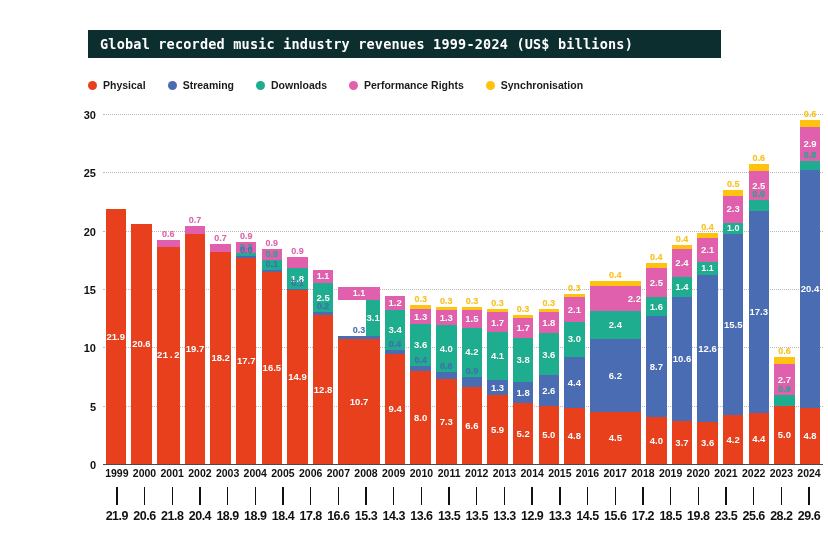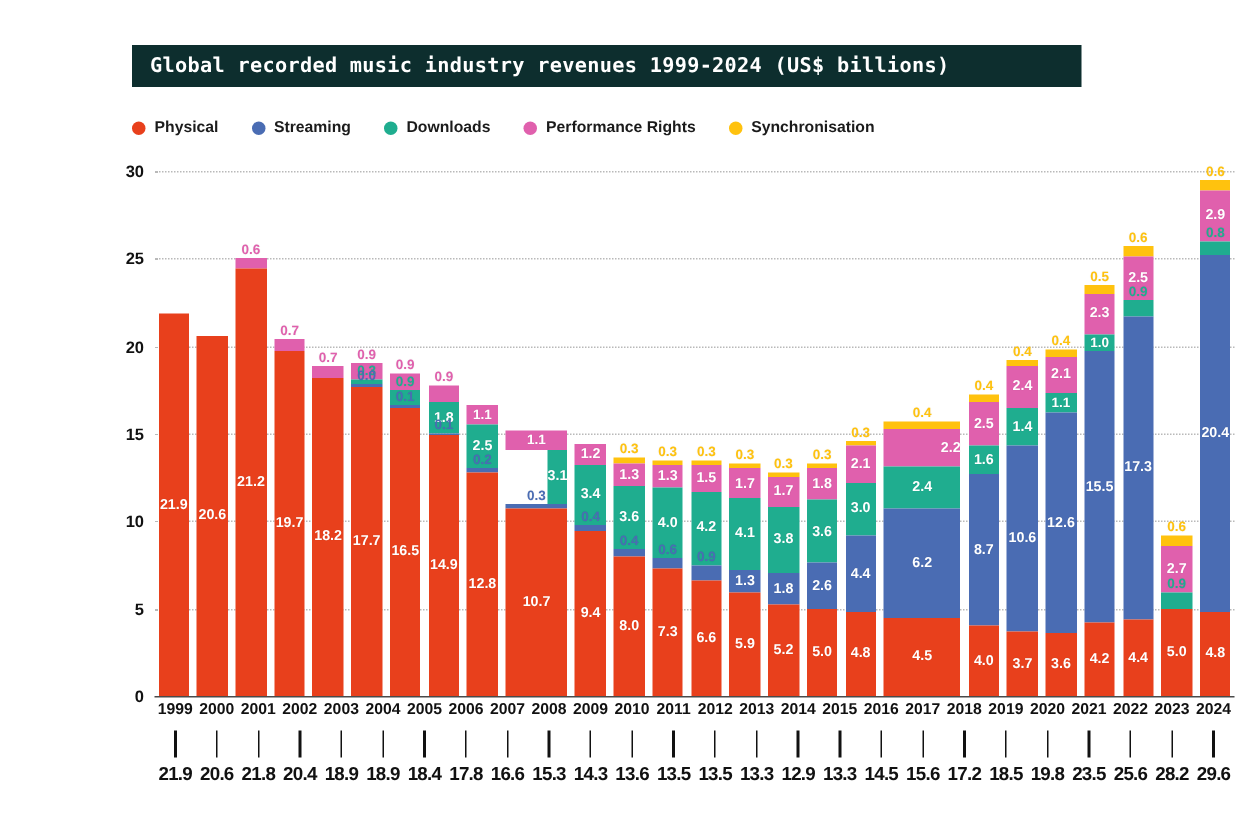--- a/index.html
+++ b/index.html
@@ -194,21 +194,21 @@
         </div>
         <div class="bar-col">
           <div class="seg" style="height: 240.333px; background: rgb(232, 64, 28);">
             <span class="seg-label">20.6</span>
           </div>
         </div>
         <div class="bar-col">
           <div class="seg outside tiny" style="height: 7px; background: rgb(224, 96, 173);">
             <span class="seg-label" style="color: rgb(224, 96, 173);">0.6</span>
           </div>
-          <div class="seg" style="height: 285px; background: rgb(232, 64, 28);">
+          <div class="seg" style="height: 217px; background: rgb(232, 64, 28); font-family: Liberation Mono, monospace;">
             <span class="seg-label">21.2</span>
           </div>
         </div>
         <div class="bar-col">
           <div class="seg outside tiny" style="height: 8.16667px; background: rgb(224, 96, 173);">
             <span class="seg-label" style="color: rgb(224, 96, 173);">0.7</span>
           </div>
           <div class="seg" style="height: 229.833px; background: rgb(232, 64, 28);">
             <span class="seg-label">19.7</span>
           </div>
@@ -458,21 +458,21 @@
             <span class="seg-label">4.0</span>
           </div>
         </div>
         <div class="bar-col">
           <div class="seg outside tiny" style="height: 4.66667px; background: rgb(255, 194, 14);">
             <span class="seg-label" style="color: rgb(255, 194, 14);">0.4</span>
           </div>
           <div class="seg" style="height: 28px; background: rgb(224, 96, 173);">
             <span class="seg-label">2.4</span>
           </div>
-          <div class="seg" style="height: 25px; background: rgb(31, 173, 143);">
+          <div class="seg" style="height: 20px; background: rgb(31, 173, 143);">
             <span class="seg-label">1.4</span>
           </div>
           <div class="seg" style="height: 123.667px; background: rgb(74, 108, 179);">
             <span class="seg-label">10.6</span>
           </div>
           <div class="seg" style="height: 43.1667px; background: rgb(232, 64, 28);">
             <span class="seg-label">3.7</span>
           </div>
         </div>
         <div class="bar-col">

